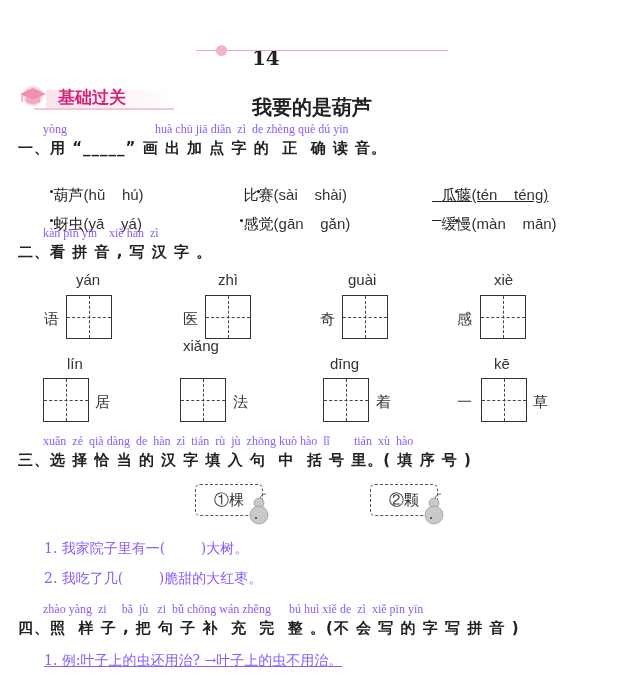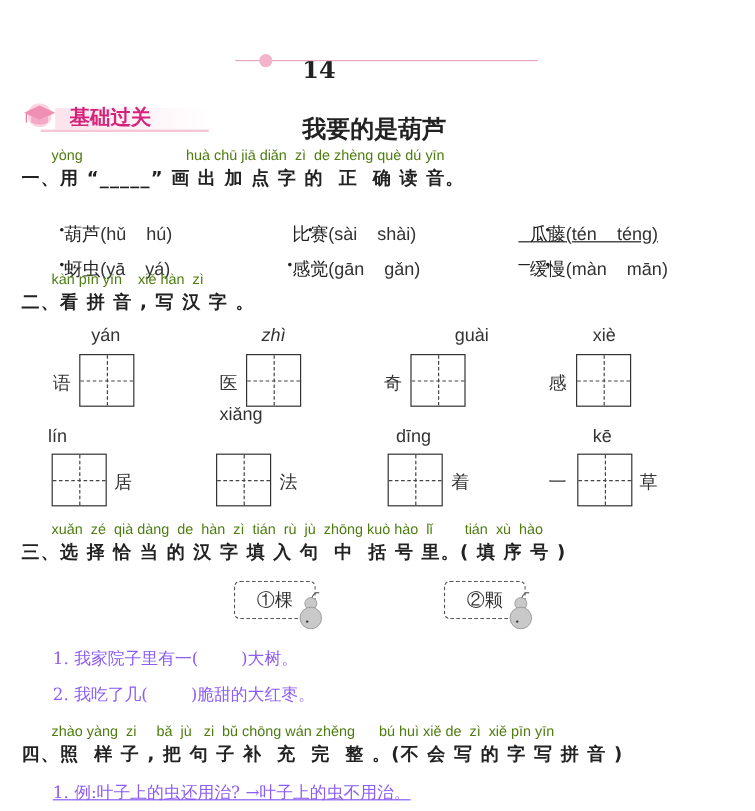--- a/index.html
+++ b/index.html
@@ -1,20 +1,20 @@
 <!DOCTYPE html>
 <html><head>
 <meta charset="utf-8">
 <style>
   html,body{margin:0;padding:0;background:#fff;}
   body{width:629px;height:676px;position:relative;overflow:hidden;color:#222;
        font-family:"DejaVu Sans","Liberation Sans",sans-serif;}
   .abs{position:absolute;}
   .serif{font-family:"DejaVu Serif","Liberation Serif",serif;}
-  .py{font-family:Liberation Sans, sans-serif;font-size:12px;color:#4d7c0f;white-space:pre;}
+  .py{font-family:Liberation Serif, serif;font-size:12px;color:#8b5cf6;white-space:pre;}
   .py-lg{font-family:"Liberation Sans","DejaVu Sans",sans-serif;font-size:15px;color:#333;}
   .hd{font-size:15px;font-weight:bold;color:#222;white-space:pre;letter-spacing:1px;}
   .title{left:238px;top:22px;font-size:20px;font-weight:bold;white-space:pre;}
   .title-line{left:196px;top:50px;width:252px;height:1px;background:#e7a9c0;}
   .title-dot{left:216px;top:45px;width:11px;height:11px;border-radius:50%;background:#f2b3cb;}
   .badge{left:14px;top:84px;width:150px;height:26px;}
   .badge-bg{left:32px;top:6px;width:128px;height:18px;background:linear-gradient(90deg,#fce3ec,#fff);border-radius:0 10px 10px 0;}
   .badge-under{left:20px;top:24px;width:140px;height:2px;background:#f4c6d6;}
   .cap{left:5px;top:2px;width:28px;height:20px;}
   .badge-text{left:44px;top:2px;font-size:17px;font-weight:bold;color:#d4237a;white-space:pre;}
@@ -81,33 +81,33 @@
   <span class="dot" style="left:23px;top:22px;"></span>
 </div>
 
 <div class="abs py" style="left:43px;top:226px;">kàn pīn yīn    xiě hàn  zì</div>
 <div class="abs hd" style="left:18px;top:243px;">二、看 拼 音 , 写 汉 字 。</div>
 
 <div class="abs py-lg" style="left:76px;top:271px;">yán</div>
 <div class="abs ch serif" style="left:44px;top:310px;">语</div>
 <div class="tzg" style="left:66px;top:295px;"></div>
 
-<div class="abs py-lg" style="left:218px;top:271px;font-style:italic;">zhì</div>
+<div class="abs py-lg" style="left:218px;top:271px;">zhì</div>
 <div class="abs ch serif" style="left:183px;top:310px;">医</div>
 <div class="tzg" style="left:205px;top:295px;"></div>
 
-<div class="abs py-lg" style="left:348px;top:271px;margin-left:31px;">guài</div>
+<div class="abs py-lg" style="left:348px;top:271px;">guài</div>
 <div class="abs ch serif" style="left:320px;top:310px;">奇</div>
 <div class="tzg" style="left:342px;top:295px;"></div>
 
 <div class="abs py-lg" style="left:494px;top:271px;">xiè</div>
 <div class="abs ch serif" style="left:457px;top:310px;">感</div>
 <div class="tzg" style="left:480px;top:295px;"></div>
 
-<div class="abs py-lg" style="left:40px;top:355px;">lín</div>
+<div class="abs py-lg" style="left:67px;top:355px;">lín</div>
 <div class="tzg" style="left:43px;top:378px;"></div>
 <div class="abs ch serif" style="left:95px;top:393px;">居</div>
 
 <div class="abs py-lg" style="left:183px;top:337px;">xiǎng</div>
 <div class="tzg" style="left:180px;top:378px;"></div>
 <div class="abs ch serif" style="left:233px;top:393px;">法</div>
 
 <div class="abs py-lg" style="left:330px;top:355px;">dīng</div>
 <div class="tzg" style="left:323px;top:378px;"></div>
 <div class="abs ch serif" style="left:376px;top:393px;">着</div>

